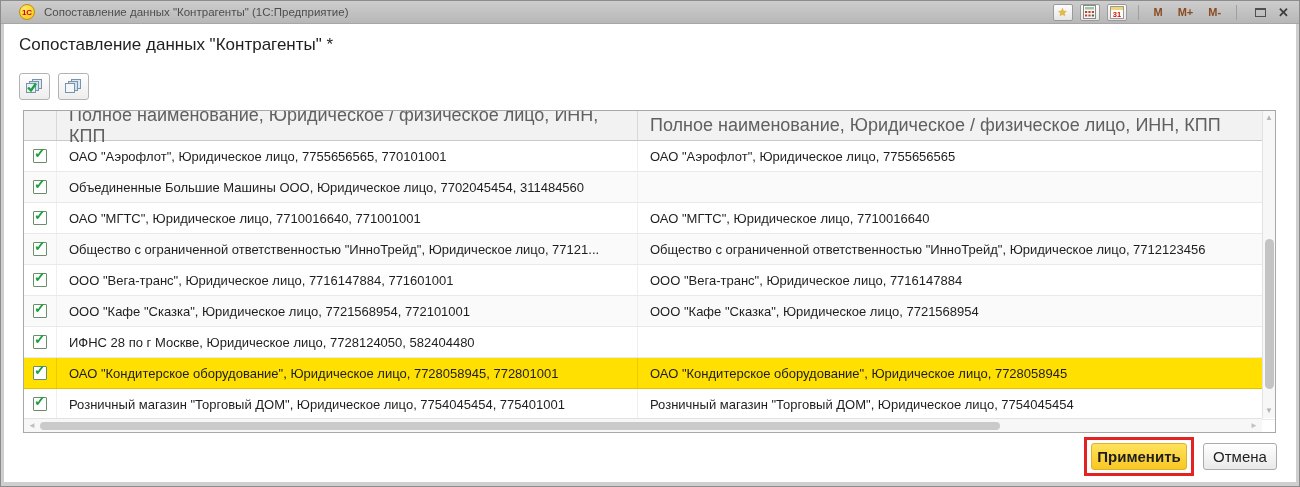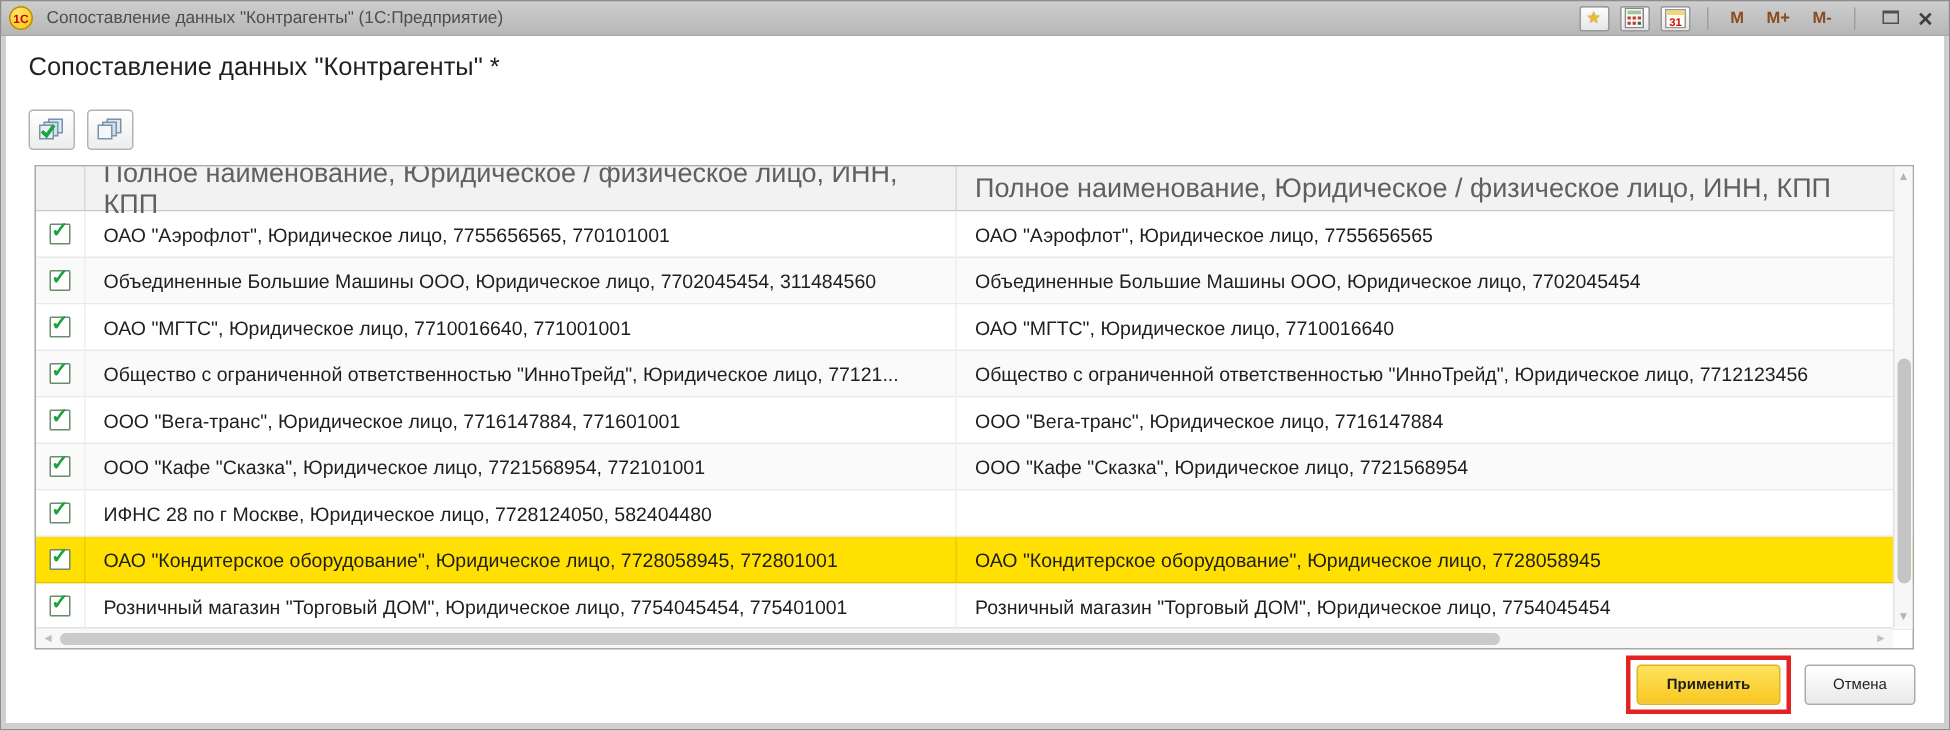--- a/index.html
+++ b/index.html
@@ -23,20 +23,21 @@
     display:flex; align-items:center;
     padding:0 10px 0 5px;
   }
   .logo-1c {
     width:16px; height:16px; border-radius:50%;
     background:radial-gradient(circle at 35% 30%,#ffe96a,#f3c411);
     border:1px solid #c49000;
     color:#d40000; font-size:8px; font-weight:bold;
     display:flex; align-items:center; justify-content:center;
     margin-right:9px;
+    margin-left:13px;
   }
   .titlebar-title { font-size:11.5px; color:#4d4d4d; flex:1 1 auto; white-space:nowrap; overflow:hidden; }
   .tb-icons { display:flex; align-items:center; gap:7px; margin-right:14px; }
   .tb-iconbtn {
     width:20px; height:17px; border:1px solid #9a9a9a; border-radius:2px;
     background:linear-gradient(#fdfdfd,#e6e6e6);
     display:flex; align-items:center; justify-content:center; cursor:default;
   }
   .star-glyph { color:#e9b93a; font-size:11px; line-height:1; text-shadow:0 0 1px #b08820; }
   .tb-sep { width:1px; height:15px; background:#9f9f9f; margin:0 4px; }
@@ -108,21 +109,21 @@
   .hscroll .arrow { position:absolute; top:0; height:100%; color:#c0c0c0; font-size:8px; line-height:13px; }
   .hscroll .arrow.left { left:4px; }
   .hscroll .arrow.right { right:4px; }
   .hthumb { position:absolute; top:3px; left:16px; width:960px; height:8px; background:#cacaca; border-radius:4px; }
   
   .footer { position:absolute; top:413px; right:19px; display:flex; align-items:center; gap:9px; }
   .apply-annotation {
     border:3px solid #E32222; padding:3px 4px; background:transparent;
   }
   .btn {
-    height:27px; font-size:10px; color:#1e1e1e;
+    height:27px; font-size:15px; color:#1e1e1e;
     border:1px solid #ababab; border-radius:3px;
     background:linear-gradient(#ffffff,#e9e9e9);
     display:flex; align-items:center; justify-content:center; cursor:default;
   }
   .btn-apply {
     width:96px; font-weight:bold;
     background:linear-gradient(#ffe25c,#f9c722);
     border:1px solid #dcb22e;
   }
   .btn-cancel { width:74px; }
@@ -210,21 +211,20 @@
     <div class="cell cell-target">ОАО "Аэрофлот", Юридическое лицо, 7755656565</div>
   </div>
 
   <div class="trow">
     <div class="cell cell-check">
       <span class="checkbox">
         <span class="check-icon">✓</span>
       </span>
     </div>
     <div class="cell cell-source">Объединенные Большие Машины ООО, Юридическое лицо, 7702045454, 311484560</div>
-    <div class="cell cell-target">Объединенные Большие Машины ООО, Юридическое лицо, 7702045454</div>
   </div>
 
   <div class="trow">
     <div class="cell cell-check">
       <span class="checkbox">
         <span class="check-icon">✓</span>
       </span>
     </div>
     <div class="cell cell-source">ОАО "МГТС", Юридическое лицо, 7710016640, 771001001</div>
     <div class="cell cell-target">ОАО "МГТС", Юридическое лицо, 7710016640</div>

